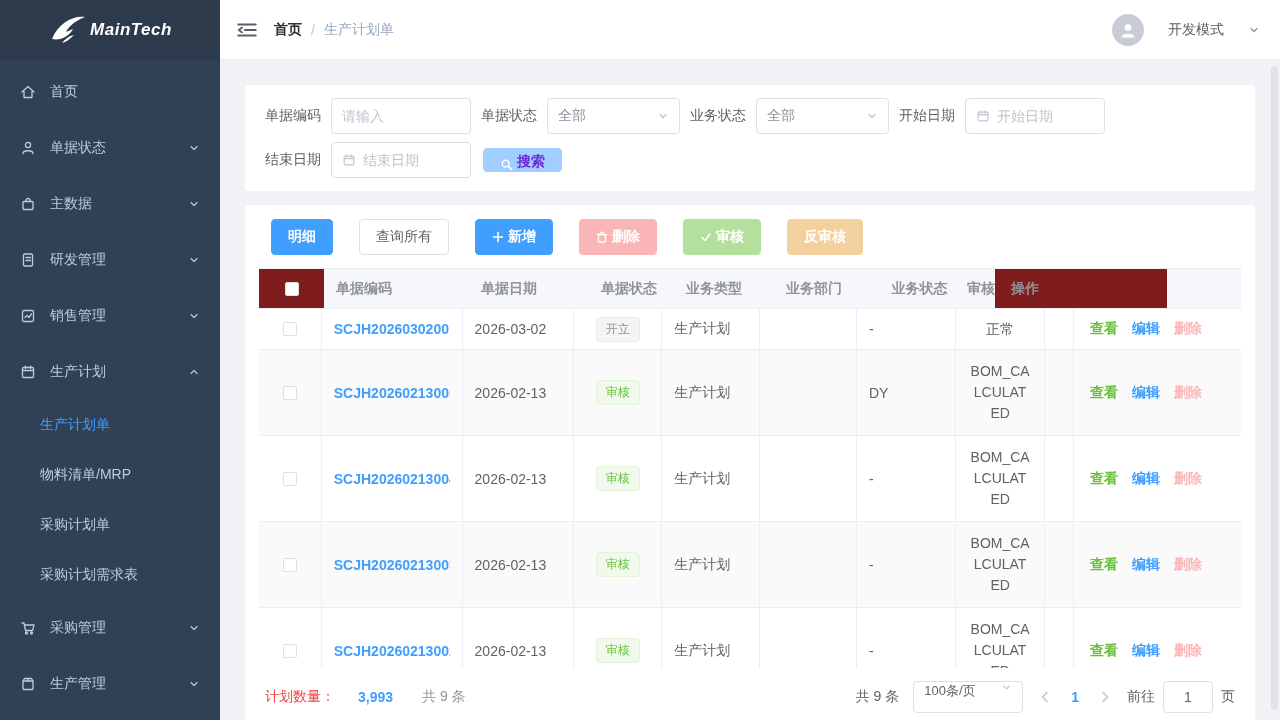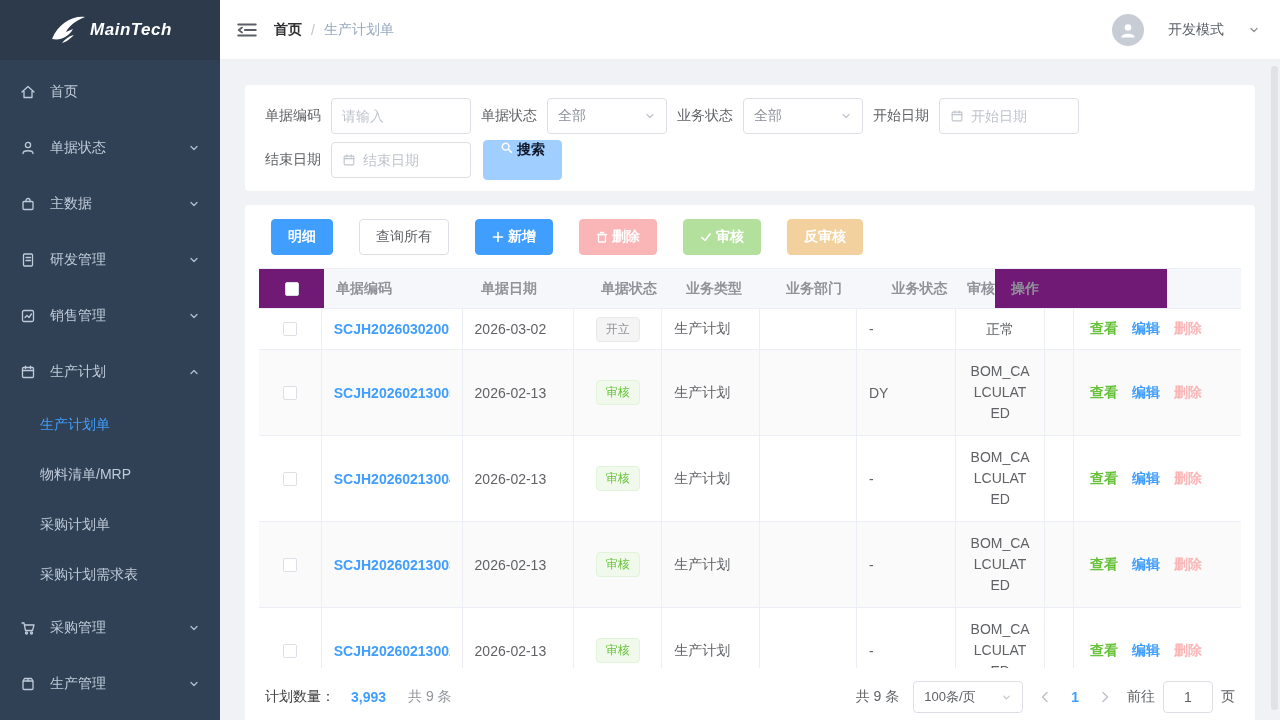--- a/index.html
+++ b/index.html
@@ -35,26 +35,26 @@
   .content { position:absolute; left:220px; top:60px; width:1060px; padding:25px 25px 0 25px; }
   .card { background:#fff; border-radius:4px; }
   .filter-card { padding:13px 10px; margin-bottom:14px; }
   .filter-row { display:flex; align-items:center; height:36px; margin-bottom:8px; }
   .filter-row:last-child { margin-bottom:0; }
   .f-label { color:#606266; margin:0 10px; white-space:nowrap; }
   .f-input, .f-select, .f-date { height:36px; border:1px solid #dcdfe6; border-radius:4px; background:#fff; display:flex; align-items:center; padding:0 10px; }
   .f-input { width:140px; }
   .f-input input, .f-date input { border:none; outline:none; width:100%; font-size:14px; color:#606266; font-family:inherit; background:transparent; }
   .f-input input::placeholder, .f-date input::placeholder { color:#bfc4cc; }
-  .f-select { width:120px; justify-content:space-between; cursor:pointer; }
+  .f-select { width:133px; justify-content:space-between; cursor:pointer; }
   .f-select .sel-val { color:#8c9099; }
   .f-select .sel-caret { width:12px; height:12px; color:#c0c4cc; }
   .f-date { width:140px; gap:7px; }
   .f-date .cal-icn { width:14px; height:14px; color:#c0c4cc; flex:none; }
-  .search-btn { margin-left:12px; height:40px; padding:0 16px; background:#a0cfff; border:1px solid #a0cfff; border-radius:4px; color:#0f172a; font-size:14px; display:flex; align-items:flex-start; gap:4px; cursor:pointer; font-weight:bold; }
+  .search-btn { margin-left:12px; height:24px; padding:0 16px; background:#a0cfff; border:1px solid #a0cfff; border-radius:4px; color:#6d28d9; font-size:14px; display:flex; align-items:flex-end; gap:4px; cursor:pointer; font-weight:bold; }
   .search-btn .mag { width:13px; height:13px; }
 
   
   .table-card { padding:14px 14px 0 14px; position:relative; }
   .toolbar { display:flex; align-items:center; margin-bottom:13px; padding-left:12px; }
   .btn { height:36px; padding:0 16px; border-radius:4px; font-size:14px; display:inline-flex; align-items:center; gap:4px; cursor:pointer; border:1px solid transparent; margin-right:26px; font-family:inherit; font-weight:bold; }
   .btn-primary { background:#409eff; border-color:#409eff; color:#fff; }
   .btn-plain { background:#fff; border-color:#dcdfe6; color:#606266; font-weight:normal; }
   .btn-danger-lt { background:#fab6b6; border-color:#fab6b6; color:#fff; cursor:not-allowed; }
   .btn-success-lt { background:#b3e19d; border-color:#b3e19d; color:#fff; cursor:not-allowed; }
@@ -70,42 +70,42 @@
   .c-cb { width:65px; justify-content:center; padding:0; }
   .c-code { width:145px; }
   .c-date { width:115px; }
   .c-dstat { width:90px; justify-content:center; }
   .c-btype { width:100px; }
   .c-dept { width:100px; }
   .c-person { width:102px; }
   .c-bstat { width:91px; justify-content:center; white-space:normal; word-break:break-all; text-align:center; line-height:21px; padding:4px 13px; }
   .c-audit { width:30px; padding:4px 0 4px 2px; border-right:1px solid #ebeef5; }
   .c-ops { width:172px; border-right:none; gap:14px; padding-left:16px; }
-  .t-head .c-cb, .t-head .c-ops { background:#701a75; }
+  .t-head .c-cb, .t-head .c-ops { background:#7f1d1d; }
   .t-head .t-cell { border-right:none; }
   .row-sm { height:41px; }
   .row-lg { height:86px; }
   .chk { width:14px; height:14px; border:1px solid #dcdfe6; border-radius:2px; background:#fff; cursor:pointer; }
   .code-link { color:#409eff; font-weight:bold; cursor:pointer; overflow:hidden; white-space:nowrap; }
   .tag { height:25px; padding:0 9px; border-radius:4px; font-size:12px; display:inline-flex; align-items:center; }
   .tag-info { background:#f4f4f5; border:1px solid #e9e9eb; color:#909399; }
   .tag-success { background:#f0f9eb; border:1px solid #e1f3d8; color:#67c23a; }
   .lnk { font-weight:bold; cursor:pointer; font-size:14px; }
   .lnk-view { color:#67c23a; }
   .lnk-edit { color:#409eff; }
   .lnk-del { color:#fab6b6; cursor:not-allowed; }
 
   
   .pager { height:58px; display:flex; align-items:center; padding:0 6px; }
-  .pg-label { color:#404040; }
-  .pg-count { color:#409eff; font-weight:bold; margin:0 16px; }
+  .pg-label { color:#ef4444; }
+  .pg-count { color:#409eff; font-weight:bold; margin:0 23px; }
   .pg-total-l { color:#909399; margin-left:6px; }
   .pg-right { margin-left:auto; display:flex; align-items:center; gap:14px; }
   .pg-total { color:#606266; }
-  .pg-size { width:110px; height:32px; border:1px solid #dcdfe6; border-radius:4px; display:flex; align-items:center; justify-content:space-between; padding:0 10px; cursor:pointer; color:#606266; font-size:13px; }
+  .pg-size { width:110px; height:32px; border:1px solid #dcdfe6; border-radius:4px; display:flex; justify-content:space-between; padding:0 10px; cursor:pointer; color:#606266; font-size:13px; }
   .pg-size svg { width:11px; height:11px; color:#c0c4cc; }
   .pg-arrow { width:16px; height:16px; color:#c0c4cc; cursor:pointer; display:inline-flex; }
   .pg-page { color:#409eff; font-weight:bold; cursor:pointer; padding:0 4px; }
   .pg-goto { display:flex; align-items:center; gap:8px; color:#606266; }
   .pg-goto input { width:50px; height:32px; border:1px solid #dcdfe6; border-radius:4px; text-align:center; font-size:14px; color:#606266; outline:none; font-family:inherit; }
 
   .scroll-strip { position:fixed; right:2px; top:66px; width:7px; height:644px; background:#e2e2e5; border-radius:4px; }
 </style>
 </head>
 <body>

